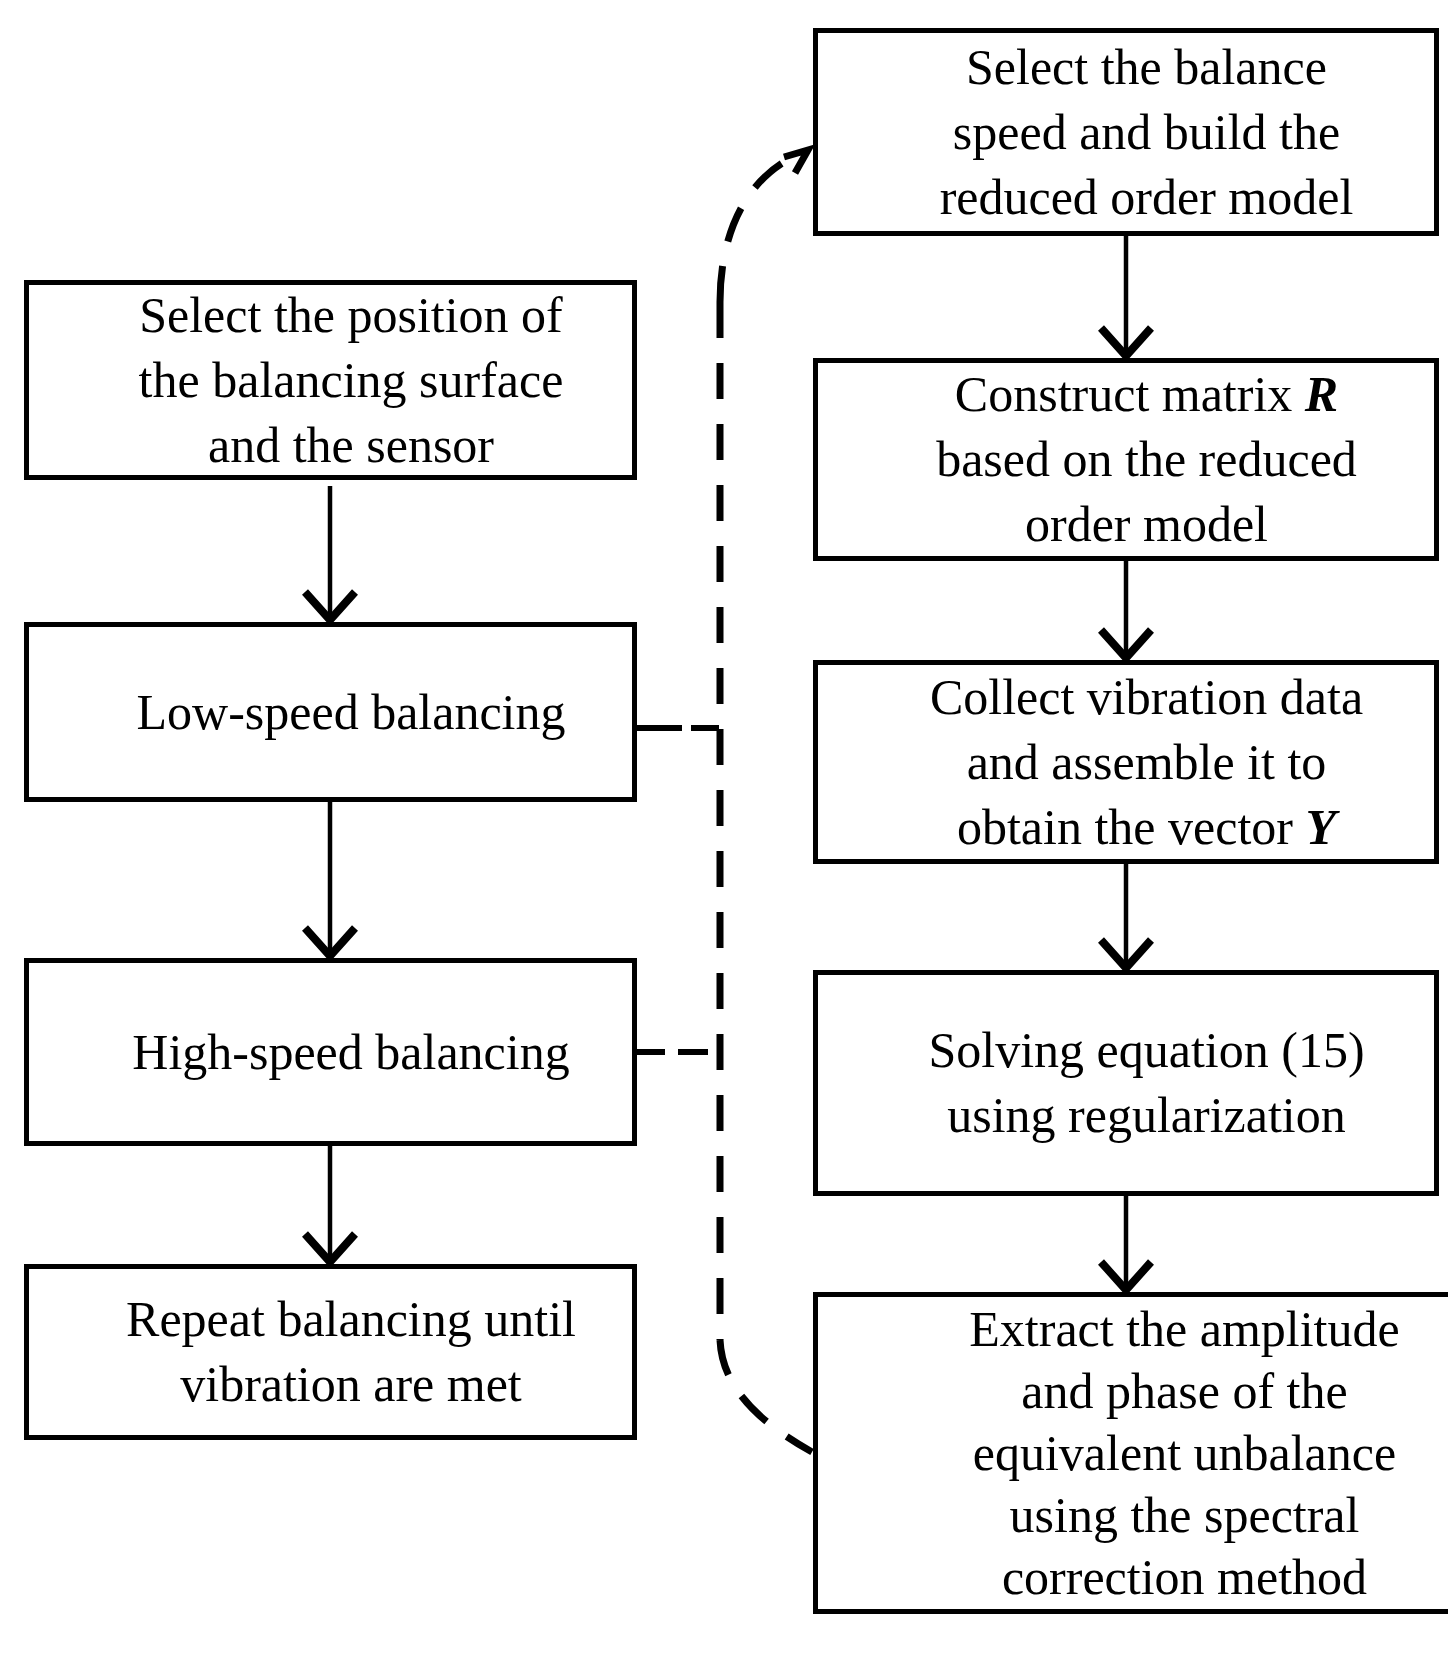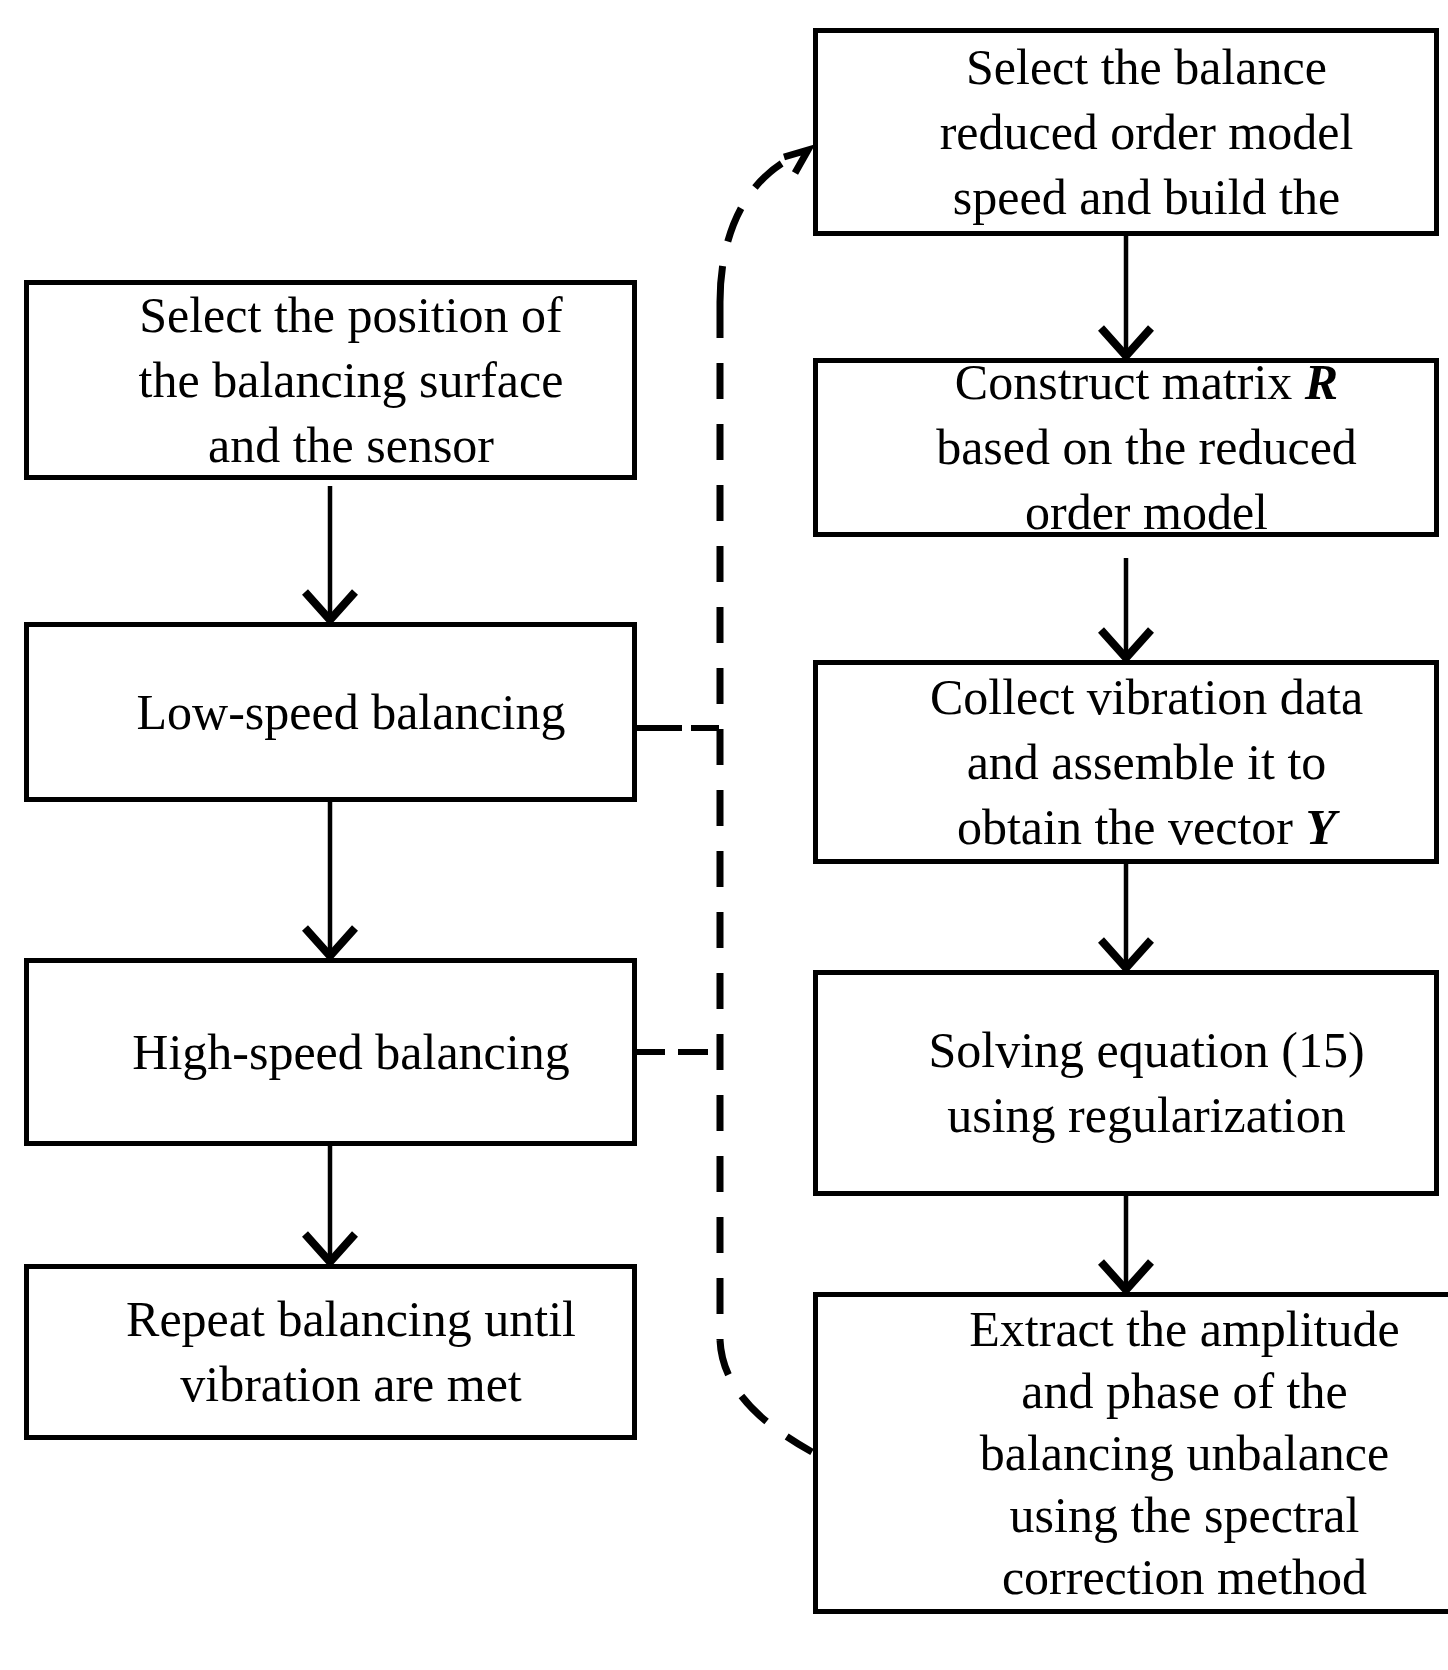--- a/index.html
+++ b/index.html
@@ -47,21 +47,21 @@
   .sym {
     font-style: italic;
     font-weight: bold;
   }
   
   .box-select-position  { left: 24px;  top: 280px;  width: 613px; height: 200px; }
   .box-low-speed        { left: 24px;  top: 622px;  width: 613px; height: 180px; }
   .box-high-speed       { left: 24px;  top: 958px;  width: 613px; height: 188px; }
   .box-repeat           { left: 24px;  top: 1264px; width: 613px; height: 176px; }
   .box-select-speed     { left: 813px; top: 28px;   width: 626px; height: 208px; }
-  .box-construct-matrix { left: 813px; top: 358px;  width: 626px; height: 179px; }
+  .box-construct-matrix { left: 813px; top: 358px;  width: 626px; height: 203px; }
   .box-collect-vibration{ left: 813px; top: 660px;  width: 626px; height: 204px; }
   .box-solve-equation   { left: 813px; top: 970px;  width: 626px; height: 226px; }
   .box-extract          { left: 813px; top: 1292px; width: 702px; height: 322px; }
 
   svg line, svg path { stroke: #000000; fill: none; }
   .shaft { stroke-width: 4.5px; }
   .head  { stroke-width: 8px; }
   .branch-solid  { stroke-width: 6px; stroke-dasharray: 47 9; }
   .branch-dashed { stroke-width: 6px; stroke-dasharray: 30 13; }
   .loop { stroke-width: 7px; stroke-dasharray: 36 25; }
@@ -126,22 +126,22 @@
     <div class="line">High-speed balancing</div>
   </div>
 
   <div class="box box-repeat">
     <div class="line">Repeat balancing until</div>
     <div class="line">vibration are met</div>
   </div>
 
   <div class="box box-select-speed">
     <div class="line">Select the balance</div>
+    <div class="line">speed and build the</div>
     <div class="line">reduced order model</div>
-    <div class="line">speed and build the</div>
   </div>
 
   <div class="box box-construct-matrix">
     <div class="line"><span>Construct matrix </span><span class="sym">R</span></div>
     <div class="line">based on the reduced</div>
     <div class="line">order model</div>
   </div>
 
   <div class="box box-collect-vibration">
     <div class="line">Collect vibration data</div>
@@ -150,18 +150,18 @@
   </div>
 
   <div class="box box-solve-equation">
     <div class="line">Solving equation (15)</div>
     <div class="line">using regularization</div>
   </div>
 
   <div class="box box-extract">
     <div class="line">Extract the amplitude</div>
     <div class="line">and phase of the</div>
-    <div class="line">balancing unbalance</div>
+    <div class="line">equivalent unbalance</div>
     <div class="line">using the spectral</div>
     <div class="line">correction method</div>
   </div>
 
 </div>
 
 </body></html>

